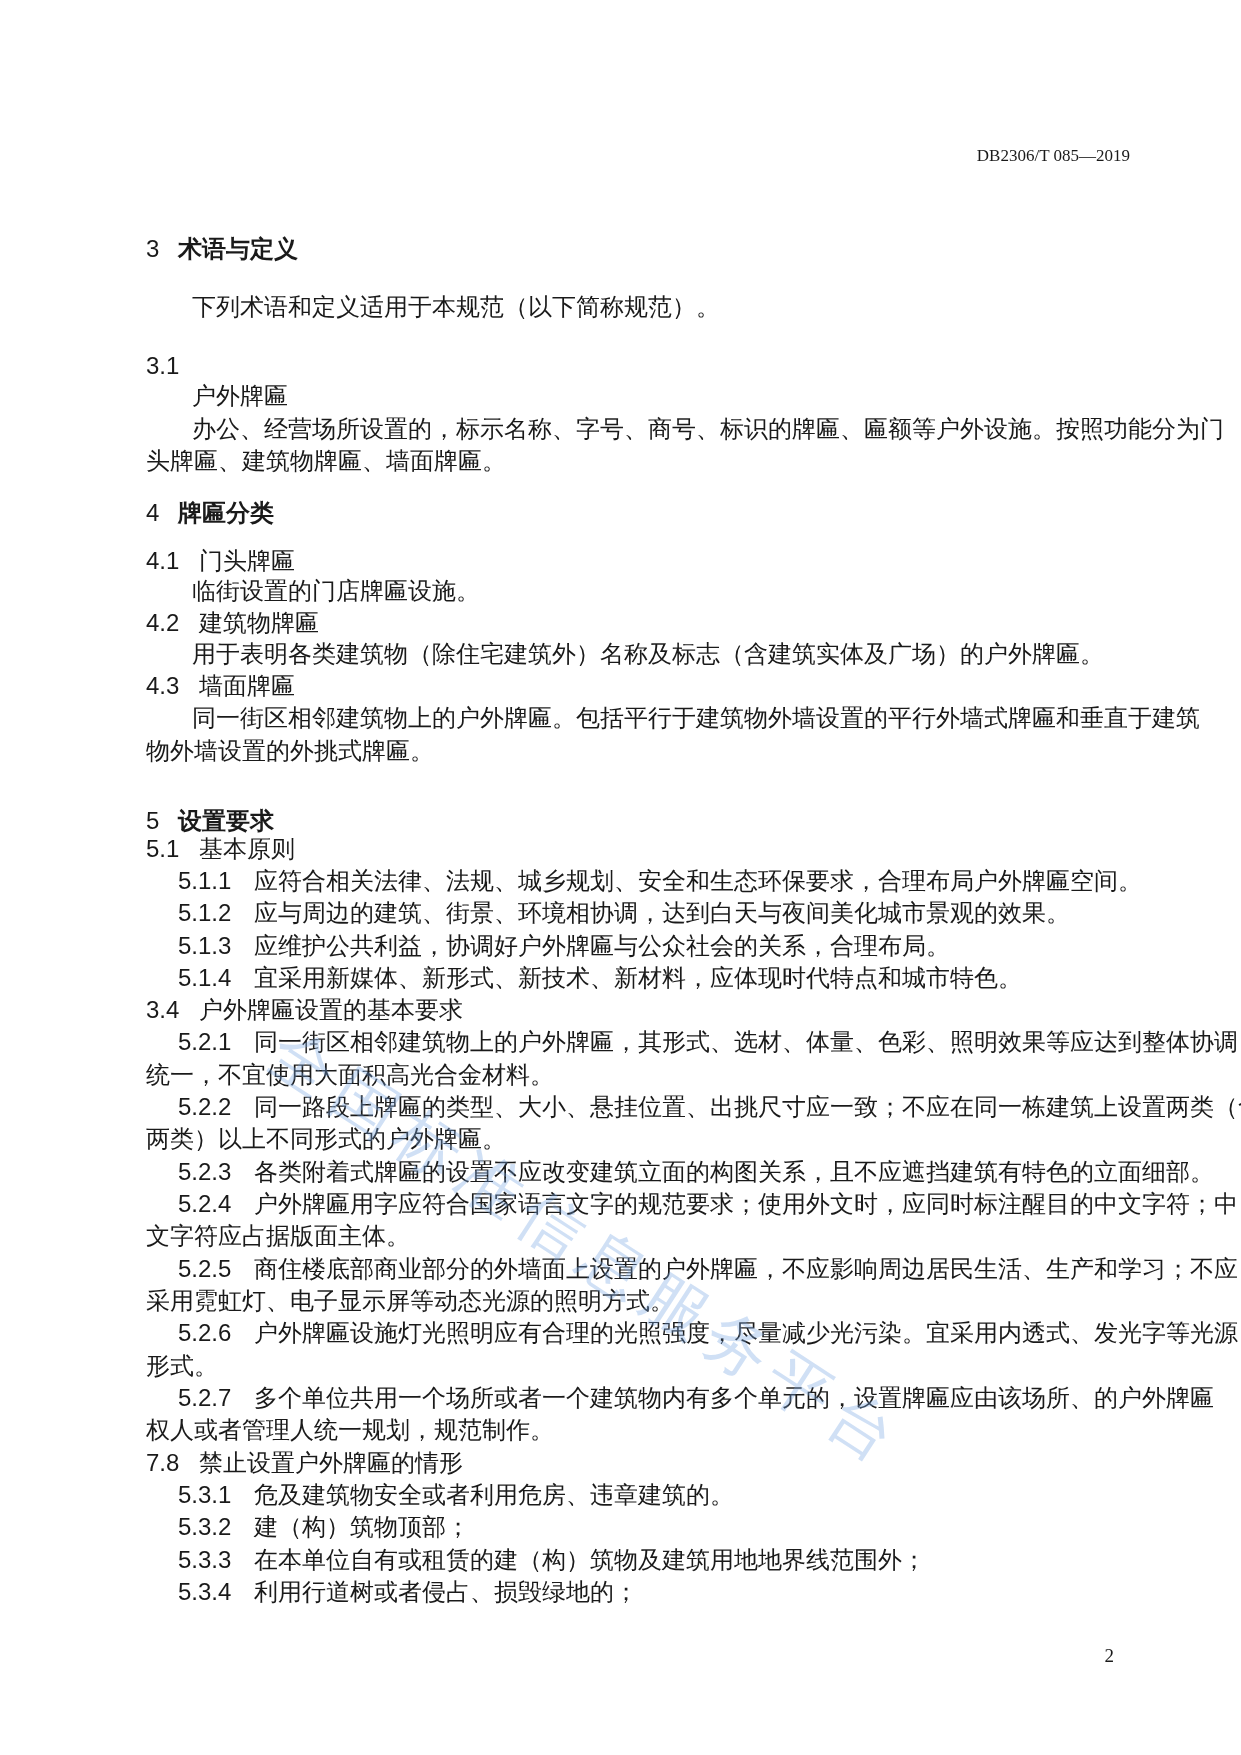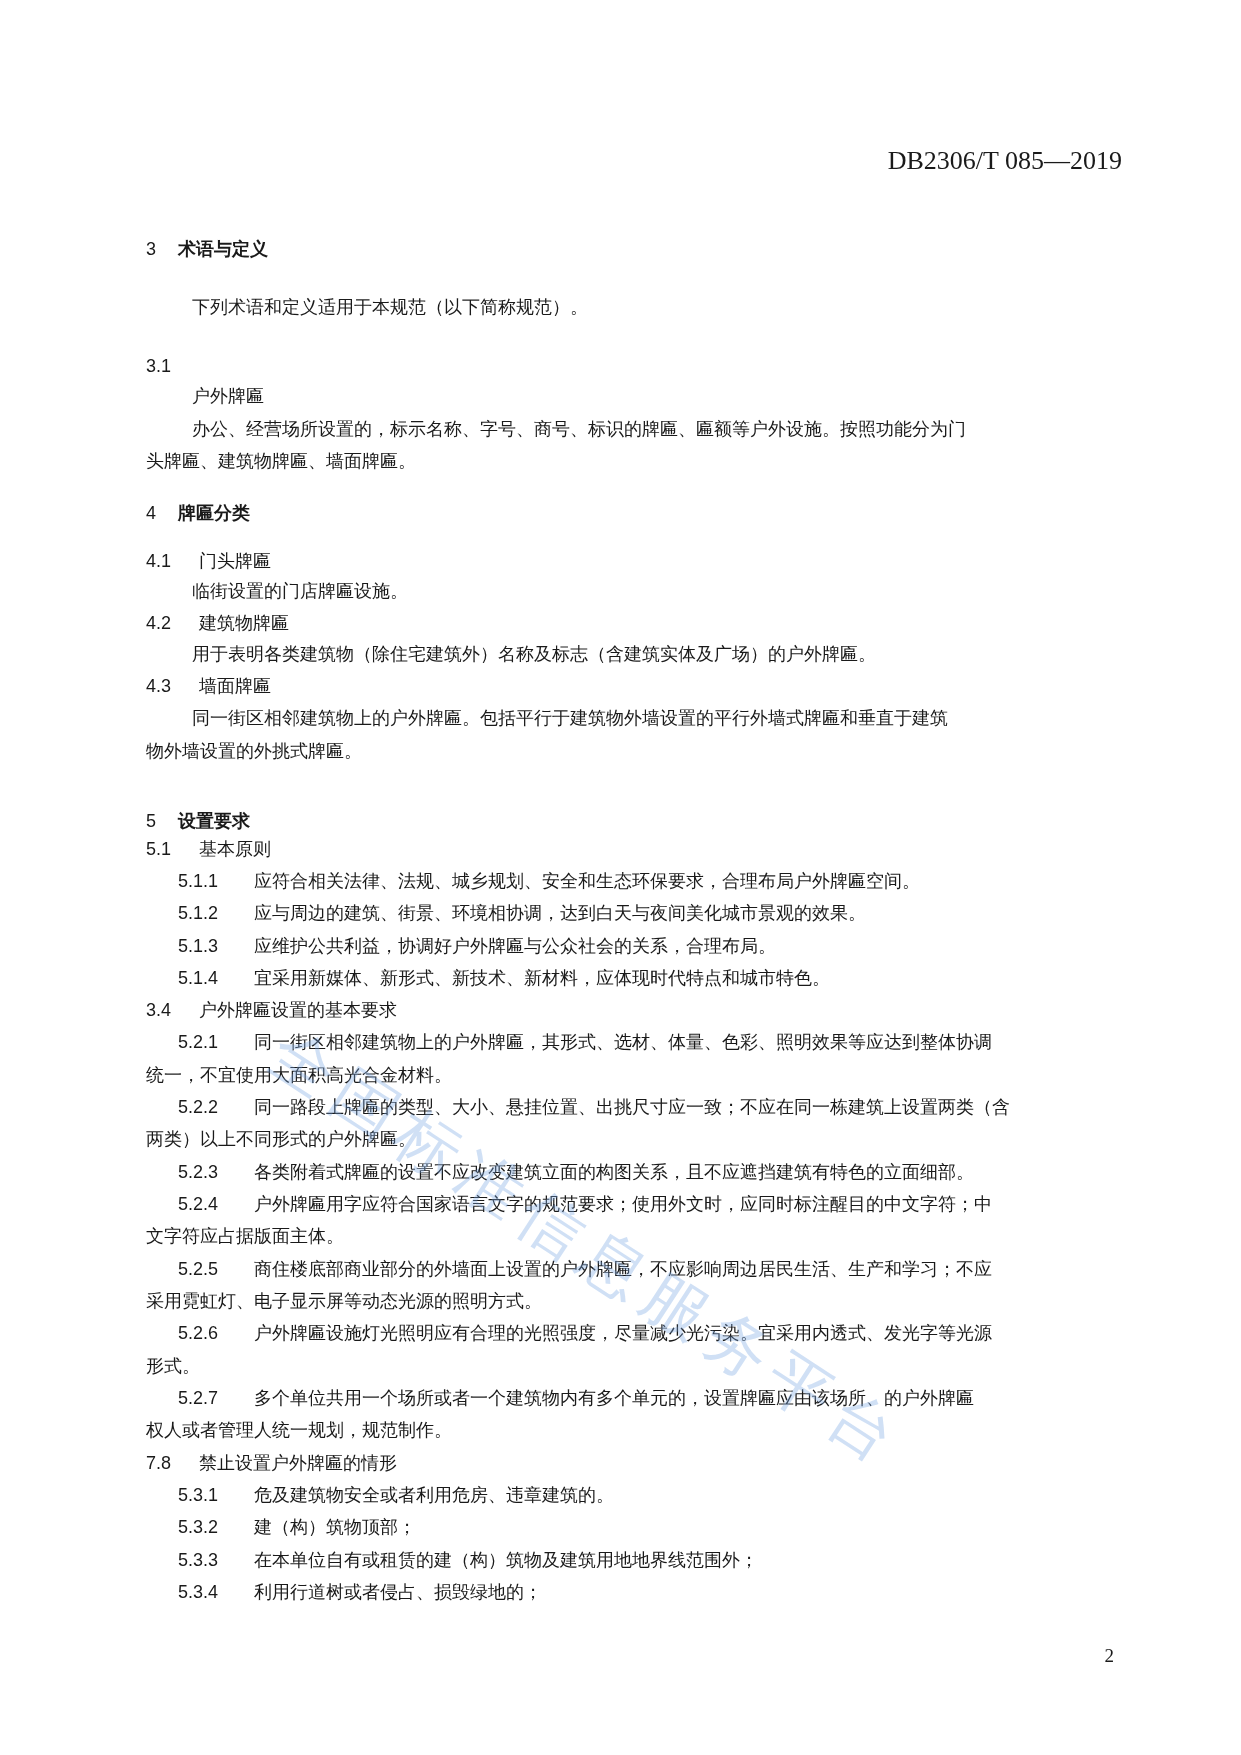--- a/index.html
+++ b/index.html
@@ -1,23 +1,23 @@
 <!DOCTYPE html>
 <html><head>
 <meta charset="utf-8">
 <style>
   html, body { margin:0; padding:0; background:#ffffff; }
   body { width:1241px; height:1755px; position:relative; overflow:hidden;
          font-family:"DejaVu Serif","Liberation Serif",serif; color:#1a1a1a; }
   .abs { position:absolute; }
-  .docno { left:8px; width:1114px; top:146px; text-align:right; font-size:26px;
+  .docno { left:16px; width:1114px; top:146px; text-align:right; font-size:17px;
            font-family:"Liberation Serif",serif; }
   .pageno { left:0; width:1114px; top:1645px; text-align:right; font-size:19px;
             font-family:"Liberation Serif",serif; }
-  .line { position:absolute; left:146px; font-size:18px; line-height:22px; white-space:nowrap; }
+  .line { position:absolute; left:146px; font-size:24px; line-height:22px; white-space:nowrap; }
   .num { font-family:"Liberation Sans",sans-serif; display:inline-block; }
   .h1 { font-weight:bold; }
   .h1 .num { font-weight:normal; width:32px; }
   .h2 .num { width:53px; }
   .h3 .num { width:76px;margin-left:32px; }
   .sansb { font-family:"DejaVu Sans",sans-serif; font-weight:bold; }
   .sans { font-family:"DejaVu Sans",sans-serif; }
   .indent { left:192px; }
   .cont { left:146px; }
   .watermark { position:absolute; left:300px; top:1010px; width:800px;

